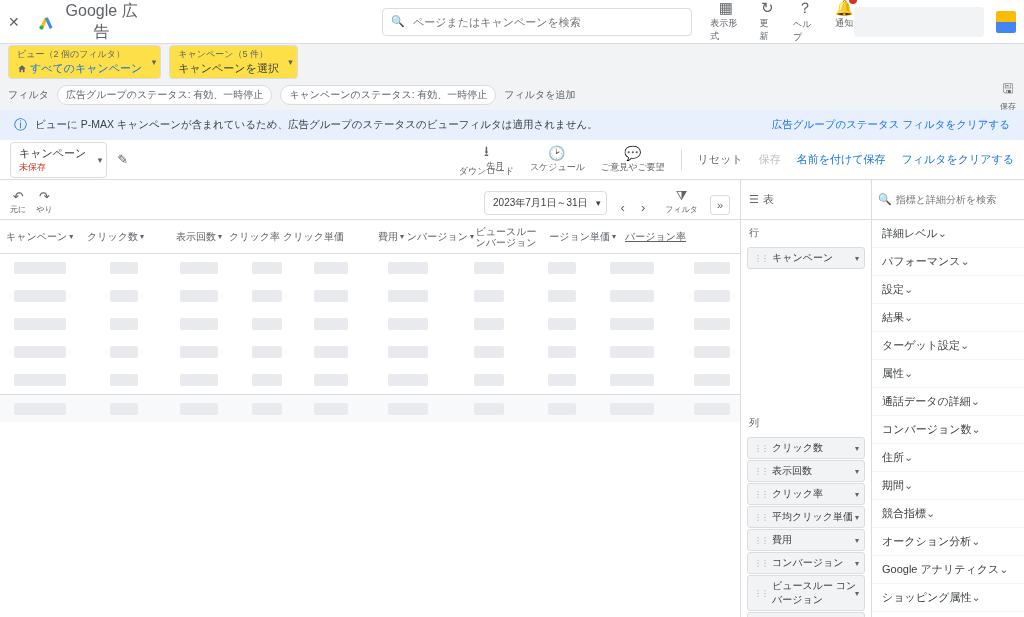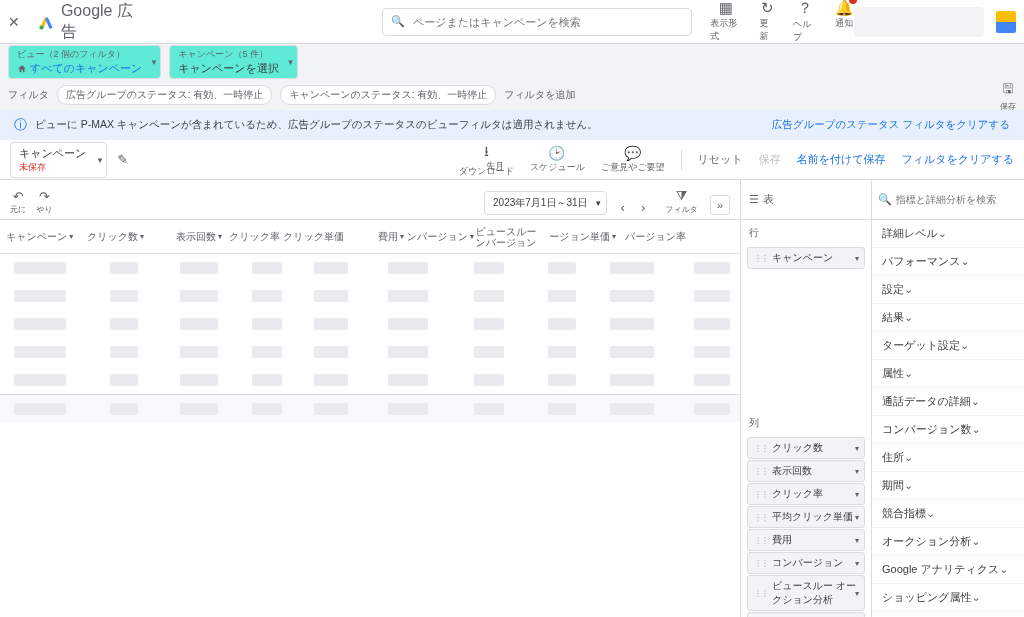--- a/index.html
+++ b/index.html
@@ -1,32 +1,32 @@
 <!DOCTYPE html>
 <html><head>
 <meta charset="utf-8">
 <style>
 * { margin: 0; padding: 0; box-sizing: border-box; font-family: Arial, 'Helvetica Neue', sans-serif; }
 body { width: 1024px; height: 617px; overflow: hidden; background: #fff; font-size: 11px; color: #3c4043; }
 .header { display: flex; align-items: center; height: 44px; border-bottom: 1px solid #dadce0; padding: 0 8px; }
 .header .close { width: 24px; cursor: pointer; color: #5f6368; font-size: 14px; }
-.header .logo { display: flex; align-items: center; gap: 6px; margin-left: 8px; }
+.header .logo { display: flex; align-items: center; gap: 6px; margin-left: 8px; text-align: center; }
 .logo-icon { width: 18px; height: 18px; }
 .header .logo-text { font-size: 16px; color: #5f6368; }
 .search-box { flex: 0 0 310px; margin-left: 240px; display: flex; align-items: center; border: 1px solid #dadce0; border-radius: 4px; height: 28px; padding: 0 8px; color: #5f6368; }
 .search-box input { border: none; outline: none; flex: 1; font-size: 11px; margin-left: 8px; }
 .header-icons { display: flex; gap: 18px; margin-left: 18px; }
 .header-icon { display: flex; flex-direction: column; align-items: center; color: #5f6368; font-size: 9px; cursor: pointer; }
 .header-icon .ico { font-size: 15px; position: relative; }
 .badge-dot { position: absolute; top: -3px; right: -3px; width: 8px; height: 8px; background: #d93025; border-radius: 50%; }
 .account-box { margin-left: auto; width: 140px; height: 30px; background: #f1f3f4; border-radius: 4px; }
 .account-avatar { width: 22px; height: 22px; margin-left: 12px; background: linear-gradient(#fbbc04 50%, #4285f4 50%); border-radius: 2px; }
 
 .subheader { display: flex; align-items: center; height: 36px; background: #f1f3f4; padding: 0 8px; gap: 8px; }
-.dropdown-box { display: flex; flex-direction: column; justify-content: center; border: 1px solid #dadce0; background: #5eead4; border-radius: 4px; padding: 2px 18px 2px 8px; font-size: 10px; position: relative; cursor: pointer; }
+.dropdown-box { display: flex; flex-direction: column; justify-content: center; border: 1px solid #dadce0; background: #fde047; border-radius: 4px; padding: 2px 18px 2px 8px; font-size: 10px; position: relative; cursor: pointer; }
 .dropdown-box .caret { position: absolute; right: 4px; top: 50%; transform: translateY(-50%); color: #5f6368; font-size: 9px; }
 .dropdown-small { color: #5f6368; font-size: 9px; }
 .dropdown-main { display: flex; align-items: center; gap: 3px; color: #1a73e8; font-size: 11px; }
 .home-icon { width: 10px; height: 10px; }
 
 .filters-row { display: flex; align-items: center; height: 30px; background: #f1f3f4; padding: 0 8px; gap: 8px; font-size: 10px; color: #5f6368; }
 .filter-chip { border: 1px solid #dadce0; border-radius: 10px; padding: 2px 8px; background: #fff; cursor: pointer; }
 .save-icon-right { margin-left: auto; display: flex; flex-direction: column; align-items: center; cursor: pointer; }
 
 .info-banner { display: flex; align-items: center; background: #e8f0fe; padding: 6px 14px; font-size: 10.5px; color: #3c4043; }
@@ -68,21 +68,21 @@
 .th.left { justify-content: flex-start; }
 .th1 { width: 78px; }
 .th2 { width: 60px; }
 .th3 { width: 78px; }
 .th4 { width: 58px; }
 .th5 { width: 64px; }
 .th6 { width: 60px; }
 .th7 { width: 70px; }
 .th8 { width: 64px; text-align: center; line-height: 1.1; }
 .th9 { width: 78px; }
-.th10 { width: 70px; }
+.th10 { width: 70px; text-decoration: underline; }
 .table-body { flex: 1; overflow: hidden; }
 .row { display: flex; height: 28px; align-items: center; padding: 0 6px; }
 .row.summary { background: #f8f9fa; border-top: 1px solid #dadce0; }
 .cell { height: 12px; background: #e8eaed; border-radius: 2px; margin: 0 4px; }
 .c1 { width: 52px; margin-left: 8px; }
 .c2 { width: 28px; margin-left: 40px; }
 .c3 { width: 38px; margin-left: 38px; }
 .c4 { width: 30px; margin-left: 30px; }
 .c5 { width: 34px; margin-left: 28px; }
 .c6 { width: 40px; margin-left: 36px; }
@@ -393,21 +393,21 @@
             <span>費用</span>
             <span class="caret">▾</span>
           </div>
           <div class="pill">
             <span class="grip">⋮⋮</span>
             <span>コンバージョン</span>
             <span class="caret">▾</span>
           </div>
           <div class="pill">
             <span class="grip">⋮⋮</span>
-            <span>ビュースルー オークション分析</span>
+            <span>ビュースルー コンバージョン</span>
             <span class="caret">▾</span>
           </div>
           <div class="pill">
             <span>コンバージョン単価</span>
           </div>
         </div>
     </div>
   </div>
 
   <div class="right-panel">

